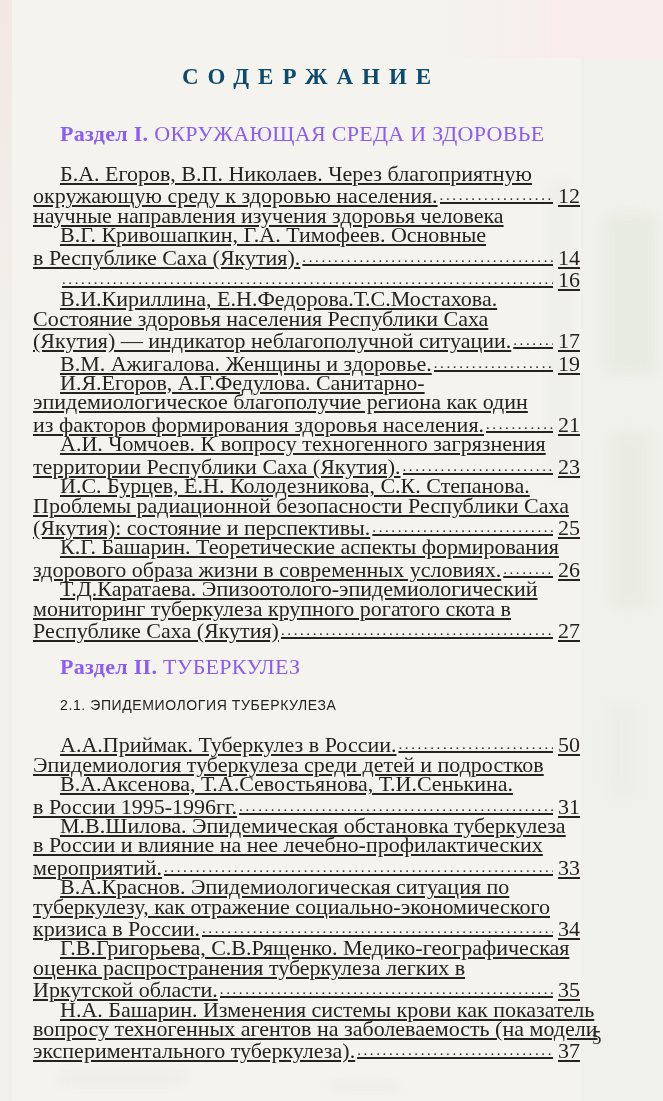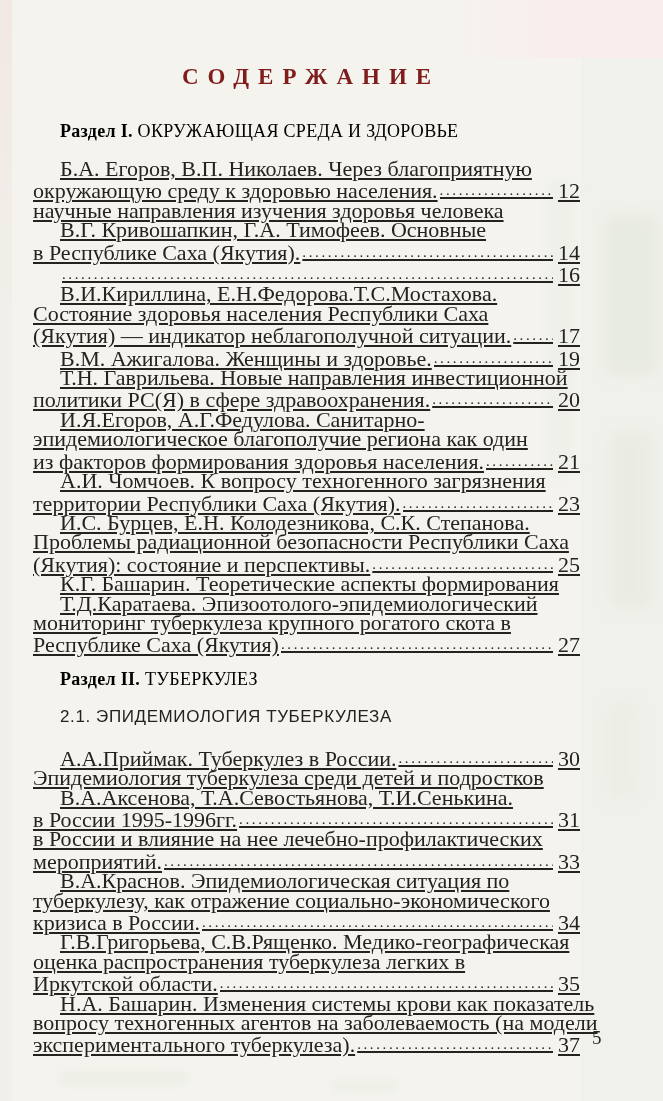--- a/index.html
+++ b/index.html
@@ -22,32 +22,32 @@
   .g2{right:10px;top:430px;width:44px;height:180px;opacity:.6;}
   .g3{right:24px;top:700px;width:34px;height:100px;opacity:.4;}
   .g4{left:58px;bottom:16px;width:130px;height:14px;opacity:.5;filter:blur(5px);}
   .g5{left:330px;bottom:10px;width:70px;height:10px;opacity:.45;filter:blur(5px);}
   .g6{right:90px;top:180px;width:26px;height:300px;opacity:.35;}
   
   .sheet{position:absolute;left:33px;top:0;width:547px;}
   .title{
     margin:64px 0 0;text-align:center;
     font-size:23px;font-weight:bold;letter-spacing:9px;padding-left:9px;
-    color:#7f1d1d;
+    color:#0c4a6e;
   }
   .toc{margin-top:31px;}
   .section + .section{margin-top:14px;}
   .section-heading{
     margin:0 0 17px;padding-left:27px;
-    font-size:18px;font-weight:normal;letter-spacing:.3px;color:#000000;
+    font-size:22px;font-weight:normal;letter-spacing:.3px;color:#8b5cf6;
   }
   .heading-bold{font-weight:bold;}
   .subheading{
     font-family:"Liberation Sans","DejaVu Sans",sans-serif;
-    font-size:17px;letter-spacing:.6px;
+    font-size:14px;letter-spacing:.6px;
     padding-left:27px;margin:16px 0 19px;color:#24221f;
   }
   .entries{font-size:22px;line-height:19.4px;text-decoration:underline;}
   .line{white-space:nowrap;}
   .line.first{padding-left:27px;}
   .line.last{display:flex;align-items:flex-end;white-space:nowrap;}
   .line.first.last{padding-left:27px;}
   .dots{flex:1;overflow:hidden;margin:0 3px 0 2px;min-width:10px;color:#2d2a26;}
   .dots::after{
     content:"...................................................................................................";
@@ -112,28 +112,20 @@
             </div>
           </div>
           <div class="entry">
             <div class="line first last">
               <span class="txt">В.М. Ажигалова. Женщины и здоровье.</span>
               <span class="dots"></span>
               <span class="pg">19</span>
             </div>
           </div>
           <div class="entry">
-            <div class="line first">Т.Н. Гаврильева. Новые направления инвестиционной</div>
-            <div class="line last">
-              <span class="txt">политики РС(Я) в сфере здравоохранения.</span>
-              <span class="dots"></span>
-              <span class="pg">20</span>
-            </div>
-          </div>
-          <div class="entry">
             <div class="line first">И.Я.Егоров, А.Г.Федулова. Санитарно-</div>
             <div class="line">эпидемиологическое благополучие региона как один</div>
             <div class="line last">
               <span class="txt">из факторов формирования здоровья населения.</span>
               <span class="dots"></span>
               <span class="pg">21</span>
             </div>
           </div>
           <div class="entry">
             <div class="line first">А.И. Чомчоев. К вопросу техногенного загрязнения</div>
@@ -147,53 +139,59 @@
             <div class="line first">И.С. Бурцев, Е.Н. Колодезникова, С.К. Степанова.</div>
             <div class="line">Проблемы радиационной безопасности Республики Саха</div>
             <div class="line last">
               <span class="txt">(Якутия): состояние и перспективы.</span>
               <span class="dots"></span>
               <span class="pg">25</span>
             </div>
           </div>
           <div class="entry">
             <div class="line first">К.Г. Башарин. Теоретические аспекты формирования</div>
+            <div class="line last">
+              <span class="txt">здорового образа жизни в современных условиях.</span>
+              <span class="dots"></span>
+              <span class="pg">26</span>
+            </div>
           </div>
           <div class="entry">
             <div class="line first">Т.Д.Каратаева. Эпизоотолого-эпидемиологический</div>
             <div class="line">мониторинг туберкулеза крупного рогатого скота в</div>
             <div class="line last">
               <span class="txt">Республике Саха (Якутия)</span>
               <span class="dots"></span>
               <span class="pg">27</span>
             </div>
           </div>
         </div>
       </div>
       <div class="section">
         <h2 class="section-heading"><span class="heading-bold">Раздел II. </span>ТУБЕРКУЛЕЗ</h2>
         <div class="subheading">2.1. ЭПИДЕМИОЛОГИЯ ТУБЕРКУЛЕЗА</div>
         <div class="entries">
           <div class="entry">
             <div class="line first last">
               <span class="txt">А.А.Приймак. Туберкулез в России.</span>
               <span class="dots"></span>
-              <span class="pg">30</span>
+              <span class="pg">50</span>
             </div>
           </div>
           <div class="entry">
             <div class="line">Эпидемиология туберкулеза среди детей и подростков</div>
             <div class="line first">В.А.Аксенова, Т.А.Севостьянова, Т.И.Сенькина.</div>
             <div class="line last">
               <span class="txt">в России 1995-1996гг.</span>
               <span class="dots"></span>
               <span class="pg">31</span>
             </div>
           </div>
           <div class="entry">
+            <div class="line first">М.В.Шилова. Эпидемическая обстановка туберкулеза</div>
             <div class="line">в России и влияние на нее лечебно-профилактических</div>
             <div class="line last">
               <span class="txt">мероприятий.</span>
               <span class="dots"></span>
               <span class="pg">33</span>
             </div>
           </div>
           <div class="entry">
             <div class="line first">В.А.Краснов. Эпидемиологическая ситуация по</div>
             <div class="line">туберкулезу, как отражение социально-экономического</div>

